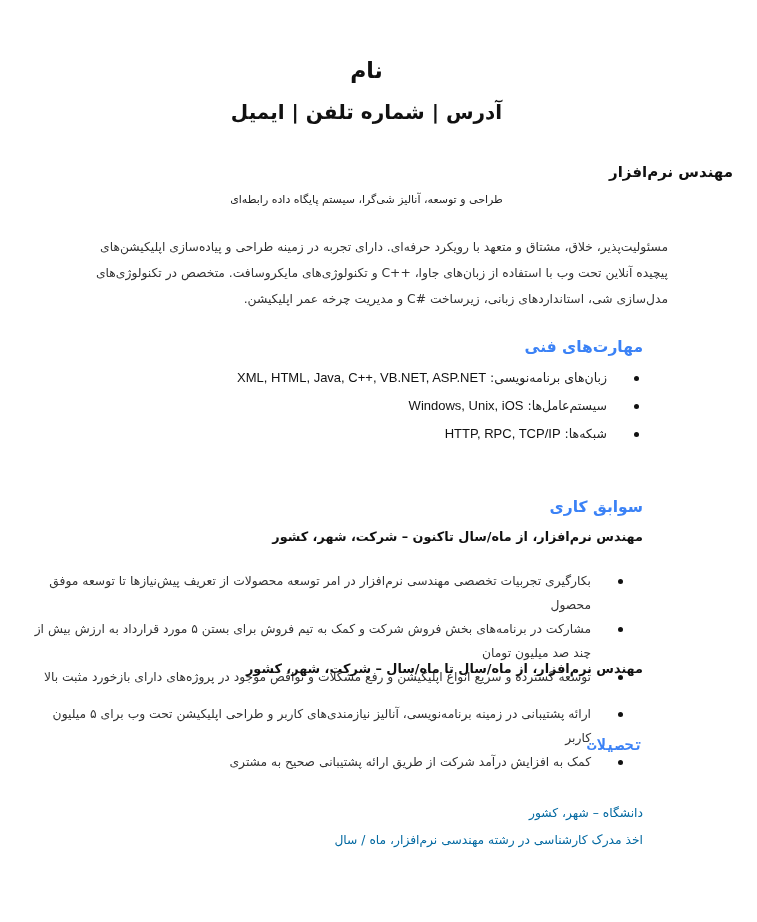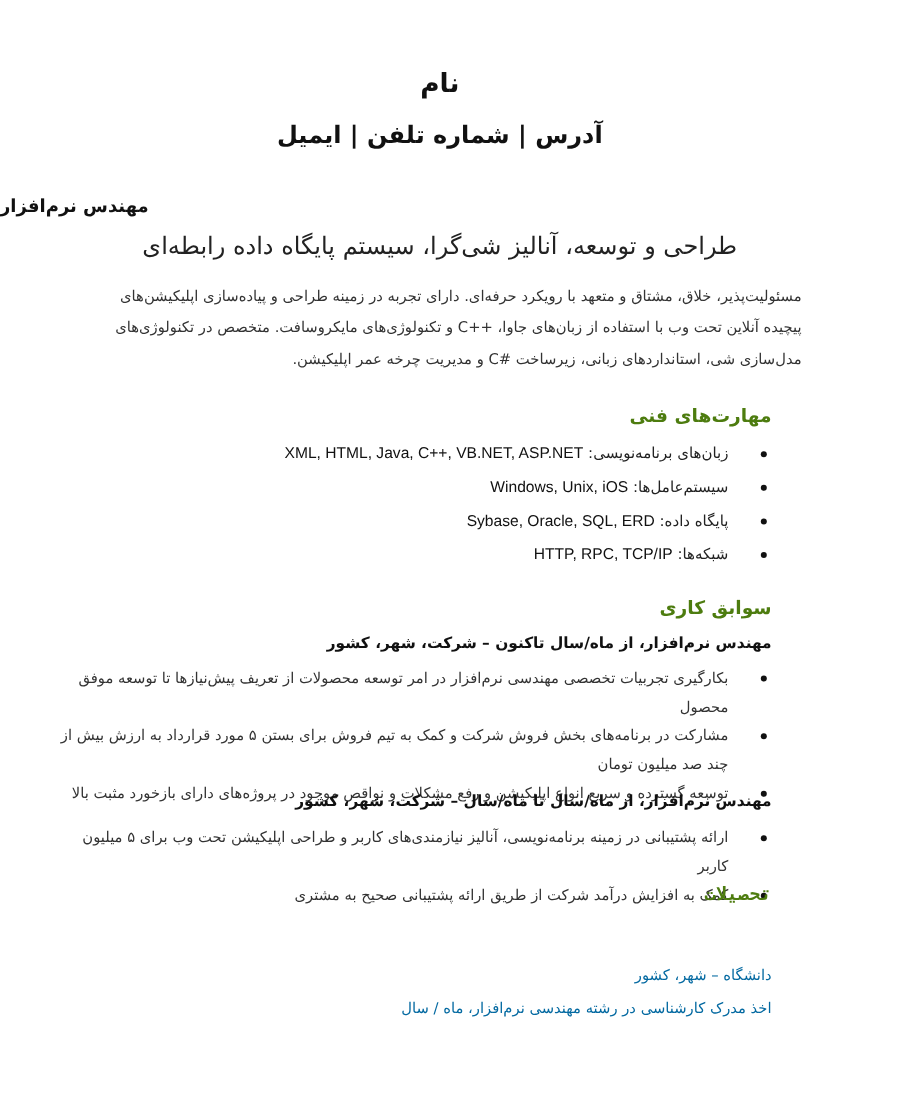--- a/index.html
+++ b/index.html
@@ -37,49 +37,49 @@
       left: 0; right: 0;
       text-align: center;
       font-size: 20px;
       font-weight: bold;
       color: #111;
     }
     .job-title {
       position: absolute;
       top: 163px;
       left: 0; right: 0;
-      text-align: left;
+      text-align: right;
       font-size: 15px;
       font-weight: bold;
       color: #111;
     }
     .subtitle {
       position: absolute;
       top: 193px;
       left: 0; right: 0;
       text-align: center;
-      font-size: 20px;
+      font-size: 11px;
       color: #222;
     }
     .summary {
       position: absolute;
       top: 234px;
       right: 65px;
       width: 600px;
       font-size: 12.3px;
       line-height: 26px;
       color: #333;
       text-align: right;
     }
     .section-title {
       position: absolute;
       right: 90px;
       font-size: 15.5px;
       font-weight: bold;
-      color: #4d7c0f;
+      color: #3b82f6;
     }
     .skills {
       position: absolute;
       top: 366px;
       right: 90px;
       margin: 0;
       padding: 0;
       list-style: none;
     }
     .skills li, .bullets li {
@@ -112,21 +112,21 @@
       position: absolute;
       right: 90px;
       font-size: 12.8px;
       font-weight: bold;
       color: #111;
     }
     .bullets {
       position: absolute;
       right: 90px;
       width: 600px;
-      margin: 0;
+      margin: 16px;
       padding: 0;
       list-style: none;
     }
     .bullets li {
       line-height: 24px;
       font-size: 12.3px;
       color: #333;
     }
     .bullets li .bullet-dot { top: 10px; }
     .edu-line {
@@ -153,24 +153,20 @@
     <li>
       <span class="bullet-dot"></span>
       <span>زبان‌های برنامه‌نویسی: </span><span class="latin">XML, HTML, Java, C++, VB.NET, ASP.NET</span>
     </li>
     <li>
       <span class="bullet-dot"></span>
       <span>سیستم‌عامل‌ها: </span><span class="latin">Windows, Unix, iOS</span>
     </li>
     <li>
       <span class="bullet-dot"></span>
-      <span>پایگاه داده: </span><span class="latin">Sybase, Oracle, SQL, ERD</span>
-    </li>
-    <li>
-      <span class="bullet-dot"></span>
       <span>شبکه‌ها: </span><span class="latin">HTTP, RPC, TCP/IP</span>
     </li>
   </ul>
 
   <div class="section-title" style="top:498px;">سوابق کاری</div>
 
   <div class="role" style="top:529px;">مهندس نرم‌افزار، از ماه/سال تاکنون – شرکت، شهر، کشور</div>
   <ul class="bullets" style="top:553px;">
     <li>
       <span class="bullet-dot"></span>

